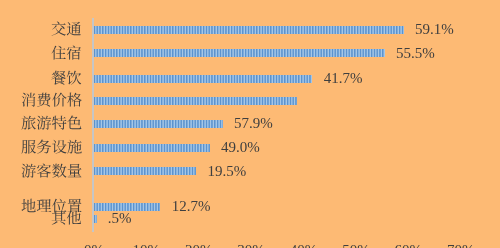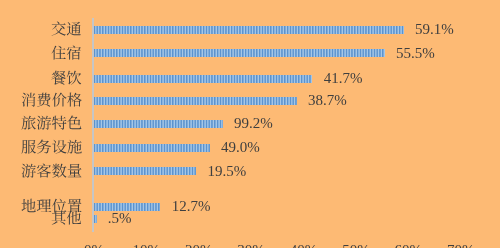--- a/index.html
+++ b/index.html
@@ -133,34 +133,33 @@
       <div class="cat-label" aria-label="消费价格" title="消费价格">
           <svg viewBox="0 -880 4000 1000" width="61.20" height="15.30">
             <title>消费价格</title>
             <path d="M125 -204C114 -204 80 -204 80 -204V-182C101 -180 117 -178 130 -169C153 -154 158 -75 144 27C147 59 159 77 177 77C212 77 232 50 234 7C237 -75 208 -119 208 -164C207 -189 214 -221 224 -252C239 -301 329 -540 374 -667L357 -672C170 -261 170 -261 151 -225C141 -205 137 -204 125 -204ZM53 -604 44 -595C87 -567 140 -517 156 -473C229 -433 268 -580 53 -604ZM132 -823 123 -813C170 -784 228 -727 246 -679C321 -638 360 -789 132 -823ZM929 -749 836 -797C819 -739 780 -641 743 -575L755 -563C809 -618 860 -689 891 -738C914 -734 923 -738 929 -749ZM380 -780 368 -772C416 -726 474 -647 487 -586C553 -536 603 -684 380 -780ZM825 -201H451V-334H825ZM451 53V-171H825V-22C825 -7 820 -2 802 -2C783 -2 693 -8 693 -8V8C734 13 756 21 771 31C783 42 788 60 790 79C878 71 889 39 889 -15V-487C909 -490 926 -499 933 -506L849 -569L815 -528H672V-802C694 -806 703 -815 705 -828L608 -838V-528H457L388 -561V77H398C427 77 451 61 451 53ZM825 -363H451V-499H825Z" transform="translate(0,0)"></path>
             <path d="M515 -94 510 -76C660 -35 774 19 839 68C918 119 1025 -30 515 -94ZM573 -248 471 -276C460 -121 419 -22 65 59L73 79C471 11 510 -93 534 -230C556 -228 568 -237 573 -248ZM681 -828 581 -839V-736H453V-804C477 -807 484 -817 486 -829L389 -839V-736H105L114 -706H389C388 -677 386 -647 380 -618H256L181 -644C178 -611 170 -557 162 -517C147 -513 132 -506 122 -499L191 -445L222 -477H316C267 -415 188 -361 60 -319L68 -302C125 -317 174 -334 216 -353V-52H225C253 -52 280 -66 280 -73V-311H714V-78H724C746 -78 778 -92 779 -98V-301C797 -304 812 -312 818 -319L740 -379L705 -340H286L236 -363C302 -396 348 -435 380 -477H581V-358H593C618 -358 644 -373 644 -380V-477H849C845 -442 840 -421 832 -416C828 -411 821 -410 807 -410C791 -410 742 -414 714 -415V-399C740 -395 767 -389 778 -382C788 -374 792 -364 792 -349C820 -349 849 -352 868 -364C895 -380 904 -411 908 -471C927 -474 939 -478 945 -486L875 -542L842 -507H644V-589H790V-552H800C821 -552 852 -567 853 -573V-698C870 -701 886 -708 891 -715L816 -772L781 -736H644V-801C670 -804 679 -814 681 -828ZM219 -507 234 -589H373C365 -561 354 -533 337 -507ZM453 -706H581V-618H443C449 -647 452 -677 453 -706ZM401 -507C417 -534 428 -561 436 -589H581V-507ZM644 -706H790V-618H644Z" transform="translate(1000,0)"></path>
             <path d="M711 -499V76H724C749 76 776 62 776 53V-462C801 -465 810 -475 812 -488ZM449 -497V-328C449 -188 420 -36 253 64L264 78C478 -15 515 -181 516 -326V-460C540 -463 548 -473 550 -486ZM631 -781C682 -639 793 -515 919 -436C925 -461 947 -482 974 -487L976 -501C840 -566 712 -669 648 -794C671 -795 682 -801 684 -811L574 -837C537 -700 389 -515 255 -425L263 -411C416 -492 563 -637 631 -781ZM258 -838C207 -646 119 -452 34 -330L48 -319C92 -363 133 -417 172 -477V77H184C210 77 237 61 238 55V-539C255 -541 265 -548 268 -557L227 -572C263 -639 296 -712 323 -786C346 -785 358 -794 362 -805Z" transform="translate(2000,0)"></path>
             <path d="M341 -662 296 -606H255V-803C280 -807 288 -817 290 -832L192 -842V-606H38L46 -576H176C151 -425 104 -275 30 -158L45 -145C108 -218 156 -301 192 -393V80H205C228 80 255 64 255 55V-467C288 -428 324 -376 334 -334C396 -288 448 -411 255 -491V-576H393C407 -576 417 -581 419 -592C389 -622 341 -662 341 -662ZM638 -804 539 -838C504 -696 438 -563 369 -479L383 -469C433 -509 478 -561 518 -623C549 -566 586 -513 632 -466C549 -385 444 -318 321 -270L330 -254C377 -268 420 -284 461 -302V77H471C503 77 523 63 523 57V9H791V69H801C831 69 855 55 855 50V-254C875 -258 885 -263 892 -271L820 -328L787 -288H535L481 -311C552 -345 615 -385 668 -431C733 -373 814 -325 914 -287C920 -317 940 -334 967 -341L969 -351C865 -378 779 -418 707 -466C772 -529 822 -600 860 -678C884 -679 896 -682 903 -690L833 -756L789 -716H570C581 -739 591 -762 600 -786C622 -785 634 -794 638 -804ZM531 -645 555 -686H787C757 -619 716 -556 664 -499C610 -542 567 -591 531 -645ZM523 -21V-259H791V-21Z" transform="translate(3000,0)"></path>
           </svg>
         </div>
       <div class="bar" style="width: 202.788px;"></div>
-      <div class="val-label" style="left: 307.988px;">38.7%</div>
     </div>
     <div class="bar-row" style="top: 112.38px;">
       <div class="cat-label" aria-label="旅游特色" title="旅游特色">
           <svg viewBox="0 -880 4000 1000" width="61.20" height="15.30">
             <title>旅游特色</title>
             <path d="M168 -836 157 -829C194 -792 236 -728 241 -676C303 -625 361 -764 168 -836ZM899 -546 824 -604C769 -570 673 -533 586 -508L490 -538V-47C490 -29 484 -23 444 0L487 77C494 74 503 65 509 52C590 9 667 -40 705 -63L701 -78C649 -61 597 -45 553 -32V-477C583 -480 615 -485 647 -491C681 -231 752 -38 908 71C919 38 941 18 966 12L968 2C865 -50 788 -148 735 -268C800 -308 868 -360 906 -394C925 -386 942 -393 947 -401L866 -458C839 -417 780 -344 726 -290C700 -354 681 -423 667 -494C742 -508 817 -526 865 -545C880 -538 892 -539 899 -546ZM384 -716 337 -656H43L51 -627H155C160 -369 144 -134 37 70L51 80C165 -69 203 -245 216 -443H330C323 -176 308 -44 281 -17C272 -8 265 -6 248 -6C230 -6 182 -9 152 -12V5C179 10 207 17 218 27C230 37 232 55 232 74C268 74 303 64 326 37C367 -5 385 -139 392 -436C413 -437 425 -443 433 -451L357 -512L320 -473H218C221 -523 222 -574 223 -627H441C455 -627 465 -632 468 -643C436 -674 384 -716 384 -716ZM875 -722 828 -663H566C587 -701 607 -743 623 -787C645 -786 656 -795 660 -806L562 -837C530 -702 470 -576 406 -496L420 -485C467 -523 511 -574 548 -633H934C948 -633 957 -638 960 -649C928 -680 875 -722 875 -722Z" transform="translate(0,0)"></path>
             <path d="M351 -837 339 -830C369 -792 406 -729 416 -681C478 -633 537 -758 351 -837ZM51 -596 41 -587C80 -561 123 -513 135 -472C204 -430 247 -568 51 -596ZM99 -830 90 -821C130 -792 181 -740 197 -697C268 -656 309 -795 99 -830ZM91 -209C80 -209 49 -209 49 -209V-187C70 -184 83 -182 97 -173C117 -159 123 -77 109 27C110 58 121 77 138 77C170 77 189 52 191 9C194 -73 168 -125 166 -168C166 -192 172 -222 179 -250C190 -292 253 -495 285 -604L267 -607C130 -262 130 -262 115 -230C106 -209 102 -209 91 -209ZM542 -721 499 -664H256L264 -635H350V-523C350 -358 338 -128 213 69L227 81C371 -73 402 -282 409 -442H498C493 -171 483 -39 460 -13C451 -5 444 -3 428 -3C409 -3 362 -6 332 -9V8C359 13 388 22 399 30C410 40 413 57 413 77C447 77 482 66 505 39C541 -1 554 -132 558 -435C579 -436 591 -442 598 -449L524 -511L487 -471H410L411 -523V-635H593C607 -635 616 -640 619 -651C590 -681 542 -721 542 -721ZM890 -720 845 -663H689C712 -709 732 -754 744 -791C763 -790 775 -794 778 -804L679 -835C662 -742 621 -605 569 -509L581 -496C614 -537 646 -585 673 -633H947C960 -633 970 -638 972 -649C942 -679 890 -720 890 -720ZM896 -336 855 -281H795V-374C817 -378 827 -385 830 -400L795 -404C836 -428 883 -462 911 -483C932 -483 944 -485 951 -491L882 -558L842 -519H624L633 -489H832C813 -463 790 -431 769 -406L734 -410V-281H586L594 -251H734V-14C734 -1 729 4 713 4C696 4 611 -2 611 -2V13C649 18 671 25 683 36C696 46 700 63 702 82C785 73 795 42 795 -10V-251H948C960 -251 970 -256 972 -267C945 -296 896 -336 896 -336Z" transform="translate(1000,0)"></path>
             <path d="M442 -274 432 -265C477 -224 532 -153 547 -97C620 -47 672 -199 442 -274ZM607 -835V-692H402L410 -662H607V-509H349L357 -481H944C958 -481 967 -486 970 -497C938 -527 885 -572 885 -572L837 -509H672V-662H895C908 -662 917 -667 920 -678C889 -708 836 -752 836 -752L790 -692H672V-798C697 -801 707 -811 709 -825ZM742 -469V-341H352L360 -312H742V-24C742 -9 736 -3 717 -3C695 -3 581 -12 581 -12V5C630 11 657 18 674 29C688 40 694 57 697 77C795 68 806 34 806 -19V-312H940C954 -312 964 -317 965 -328C935 -358 885 -401 885 -401L840 -341H806V-433C830 -436 838 -444 841 -458ZM32 -300 73 -216C82 -220 90 -230 94 -241L205 -295V78H218C242 78 268 61 268 51V-327L421 -408L416 -422L268 -372V-572H400C414 -572 423 -577 426 -588C394 -619 343 -662 343 -662L298 -601H268V-800C293 -804 301 -814 304 -829L205 -839V-601H133C144 -641 154 -683 161 -725C182 -726 192 -736 195 -748L100 -766C94 -646 71 -521 37 -431L55 -423C83 -463 106 -515 124 -572H205V-352C129 -327 67 -308 32 -300Z" transform="translate(2000,0)"></path>
             <path d="M568 -697C546 -651 513 -587 482 -546H247L214 -560C254 -604 291 -650 323 -697ZM321 -844C265 -697 149 -523 29 -426L41 -413C86 -441 129 -476 170 -515V-58C170 28 228 52 342 52H743C913 52 954 31 954 -2C954 -17 943 -20 908 -29L907 -184H894C884 -134 863 -62 849 -39C833 -12 806 -8 737 -8H337C272 -8 235 -16 235 -56V-273H762V-206H772C795 -206 827 -221 828 -228V-503C848 -507 865 -516 872 -524L790 -587L752 -546H505C557 -585 613 -648 649 -689C669 -690 681 -692 689 -698L612 -769L569 -726H342C359 -752 374 -778 387 -803C412 -802 421 -806 425 -817ZM463 -517V-302H235V-517ZM527 -517H762V-302H527Z" transform="translate(3000,0)"></path>
           </svg>
         </div>
       <div class="bar" style="width: 128.904px;"></div>
-      <div class="val-label" style="left: 234.104px;">99.2%</div>
+      <div class="val-label" style="left: 234.104px;">57.9%</div>
     </div>
     <div class="bar-row" style="top: 136px;">
       <div class="cat-label" aria-label="服务设施" title="服务设施">
           <svg viewBox="0 -880 4000 1000" width="61.20" height="15.30">
             <title>服务设施</title>
             <path d="M481 -781V79H491C523 79 544 62 544 56V-423H610C631 -303 666 -204 717 -123C673 -58 619 -1 551 45L562 59C637 20 696 -28 744 -82C789 -22 844 27 911 67C924 35 947 16 976 13L979 3C904 -29 838 -74 783 -132C845 -218 882 -315 906 -415C928 -417 939 -420 946 -429L875 -493L833 -452H625H544V-752H835C833 -662 829 -607 817 -595C812 -589 804 -587 788 -587C770 -587 704 -593 668 -595L667 -578C700 -575 739 -566 752 -557C765 -547 769 -532 769 -515C805 -515 837 -522 858 -539C888 -563 896 -629 899 -745C918 -748 929 -753 935 -760L862 -819L826 -781H557L481 -814ZM837 -423C820 -336 791 -251 748 -173C694 -242 655 -325 631 -423ZM175 -752H323V-557H175ZM112 -781V-485C112 -298 110 -94 36 70L54 79C132 -28 160 -164 170 -294H323V-27C323 -12 318 -6 300 -6C283 -6 193 -13 193 -13V3C233 8 256 16 269 27C281 37 286 55 289 75C376 66 386 33 386 -19V-742C404 -746 419 -753 425 -760L346 -821L314 -781H187L112 -814ZM175 -528H323V-323H172C175 -380 175 -435 175 -485Z" transform="translate(0,0)"></path>
             <path d="M556 -399 446 -415C444 -368 438 -323 427 -280H114L123 -251H419C377 -115 278 -5 55 65L62 79C332 16 445 -102 492 -251H738C728 -127 709 -40 687 -20C678 -12 668 -10 650 -10C629 -10 551 -17 505 -21V-4C545 2 588 12 604 22C620 33 624 51 624 70C666 70 703 59 728 40C769 7 794 -95 804 -243C824 -244 837 -250 844 -257L768 -320L729 -280H501C509 -311 514 -342 518 -375C539 -376 552 -383 556 -399ZM462 -812 355 -843C301 -717 189 -572 74 -491L86 -478C167 -520 246 -584 311 -654C351 -593 402 -542 463 -501C345 -433 200 -382 40 -349L47 -332C229 -356 386 -402 514 -470C623 -410 757 -374 908 -352C916 -386 936 -407 967 -413V-425C824 -436 688 -461 573 -504C654 -555 722 -616 775 -688C802 -689 813 -691 822 -700L748 -771L697 -729H374C392 -753 409 -777 423 -801C449 -798 458 -802 462 -812ZM511 -530C436 -567 372 -613 327 -672L350 -699H690C645 -635 584 -579 511 -530Z" transform="translate(1000,0)"></path>
             <path d="M111 -833 100 -825C149 -778 214 -701 235 -642C308 -599 348 -747 111 -833ZM233 -531C252 -535 266 -542 270 -549L205 -604L172 -569H41L50 -539H171V-100C171 -82 166 -75 134 -59L179 22C187 18 198 7 204 -10C287 -85 361 -159 400 -198L393 -211C336 -173 279 -136 233 -106ZM452 -783V-689C452 -596 430 -493 301 -411L311 -398C495 -474 515 -601 515 -689V-743H718V-509C718 -466 727 -451 784 -451H840C938 -451 963 -464 963 -490C963 -504 955 -510 934 -516L931 -517H921C916 -515 909 -514 903 -513C900 -513 894 -513 890 -513C882 -512 864 -512 847 -512H802C783 -512 781 -516 781 -528V-734C799 -737 812 -741 818 -748L746 -811L709 -773H527L452 -806ZM576 -102C490 -33 382 22 252 61L260 77C404 46 520 -4 612 -69C691 -3 791 43 912 74C921 41 943 21 975 17L976 5C854 -16 748 -52 661 -106C743 -176 804 -259 848 -356C872 -358 883 -360 891 -369L819 -437L774 -395H357L366 -366H426C458 -256 508 -170 576 -102ZM616 -137C541 -195 484 -270 447 -366H774C739 -279 686 -203 616 -137Z" transform="translate(2000,0)"></path>
             <path d="M159 -836 148 -829C185 -793 225 -730 230 -677C292 -628 348 -763 159 -836ZM764 -596 668 -607V-422L566 -381V-486C587 -489 597 -499 599 -512L505 -523V-356L415 -320L435 -296L505 -324V-13C505 45 528 60 617 60L749 61C937 61 973 51 973 20C973 7 966 0 943 -7L939 -96H927C916 -55 905 -19 897 -9C892 -3 886 -1 873 0C856 2 810 3 752 3H623C573 3 566 -4 566 -27V-349L668 -390V-93H680C702 -93 727 -107 727 -115V-414L844 -461V-220C844 -209 842 -206 827 -206C801 -206 757 -209 757 -209V-198C782 -193 801 -185 807 -178C813 -171 817 -158 817 -135C891 -141 904 -175 904 -218V-469C921 -473 935 -482 941 -492L861 -534L835 -490L727 -446V-570C752 -573 761 -582 764 -596ZM655 -806 553 -836C524 -700 468 -567 408 -482L423 -472C474 -518 521 -580 559 -652H937C951 -652 961 -657 963 -668C930 -699 876 -741 876 -741L828 -681H574C590 -714 604 -750 617 -786C639 -787 651 -795 655 -806ZM382 -711 337 -652H41L49 -623H159C161 -376 135 -130 31 71L45 81C154 -65 198 -245 216 -438H331C324 -167 308 -44 282 -17C274 -9 266 -7 251 -7C234 -7 193 -10 167 -13L166 5C190 10 213 17 224 26C235 35 237 52 237 71C270 71 303 61 326 36C366 -6 384 -129 392 -431C413 -434 425 -438 432 -447L359 -507L322 -468H219C223 -519 225 -571 227 -623H437C451 -623 462 -628 464 -639C433 -669 382 -711 382 -711Z" transform="translate(3000,0)"></path>
           </svg>

